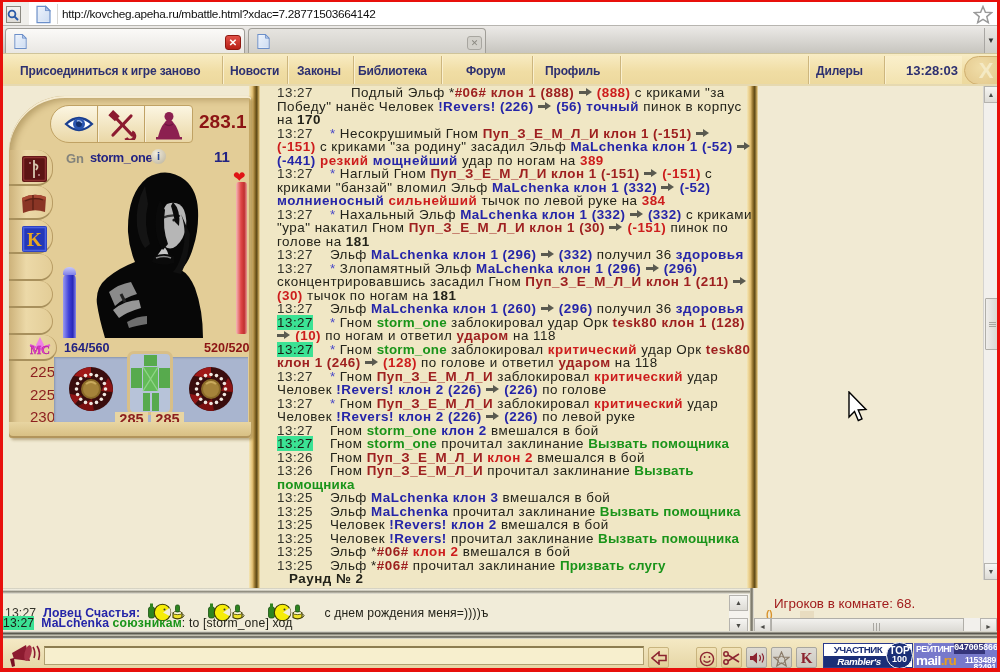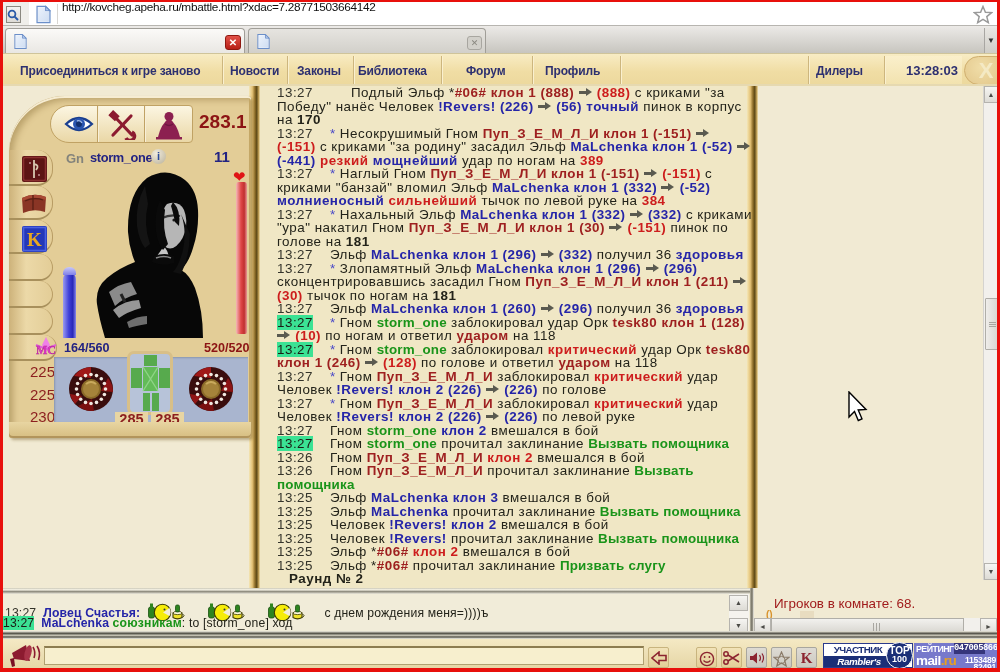--- a/index.html
+++ b/index.html
@@ -5,21 +5,21 @@
 html,body { width:1000px; height:672px; overflow:hidden; background:#fff;
   font-family:"Liberation Sans", sans-serif; }
 #root { position:absolute; left:0; top:0; width:1000px; height:672px; overflow:hidden; }
 .abs { position:absolute; }
 
 #addr { left:0; top:0; width:1000px; height:26px; background:#fff; }
 #addrleft { left:3px; top:2px; width:26px; height:24px; background:#efeeea; }
 #magbtn { left:6px; top:6px; width:15px; height:17px; background:linear-gradient(#f4f3f1,#dddbd6);
   border:1px solid #8a8880; }
 #pageico { left:36px; top:5px; }
-#urltext { left:62px; top:0; font-size:11.8px; color:#101010; letter-spacing:-0.3px; }
+#urltext { left:62px; top:7px; font-size:11.8px; color:#101010; letter-spacing:-0.3px; }
 #addrline { left:0px; top:25px; width:1000px; height:1px; background:#b7b5b0; }
 #tabbar { left:0; top:26px; width:1000px; height:27px; background:linear-gradient(#eceae7,#c7c5bf); }
 .tab { position:absolute; top:28px; height:25px; border:1px solid #a09e98; border-bottom:none;
   border-radius:4px 4px 0 0; }
 #tab1 { left:5px; width:240px; background:linear-gradient(#fbfaf8,#e9e7e3); }
 #tab2 { left:248px; width:238px; background:linear-gradient(#e6e4e0,#d2d0ca); }
 .tabtxt { position:absolute; top:20px; font-size:11px; color:#141414;margin-top:25px; }
 #clx1 { position:absolute; left:219px; top:6px; width:16px; height:15px; background:linear-gradient(#e25148,#b71f16);
   border:1px solid #8e1810; border-radius:3px; color:#fff; font-size:10px; font-weight:bold; text-align:center; line-height:13px; }
 #clx2 { position:absolute; left:218px; top:7px; width:15px; height:14px; background:#d2d0ca;
@@ -338,21 +338,21 @@
           <span style="position:absolute;left:13px;top:6px"><svg width="25" height="26" viewBox="0 0 25 26">
               <rect width="25" height="26" rx="2" fill="#2438b8"></rect>
               <rect x="1.5" y="1.5" width="22" height="23" fill="none" stroke="#4a62e0" stroke-width="1.6"></rect>
               <text x="12.5" y="20" font-family="Liberation Serif" font-size="19" font-weight="bold" fill="#e8a820" text-anchor="middle">K</text>
             </svg></span>
         </div>
       <div class="bump" style="top:104px; height:27px"></div>
       <div class="bump" style="top:131px; height:27px"></div>
       <div class="bump" style="top:158px; height:27px"></div>
       <div class="bump" style="top:185px; height:26px; width:48px; border-radius:0 20px 20px 0">
-          <span style="position:absolute;left:24px;top:2px"><svg width="26" height="24" viewBox="0 0 26 24">
+          <span style="position:absolute;left:18px;top:2px"><svg width="26" height="24" viewBox="0 0 26 24">
               <path d="M13 0 L17 8 L13 16 L9 8 Z" fill="#f080e8"></path>
               <path d="M3 8 L13 12 L23 8" stroke="#e060d8" stroke-width="2" fill="none"></path>
               <text x="13" y="17" font-family="Liberation Serif" font-size="12" font-weight="bold" fill="#e23cc8" text-anchor="middle" stroke="#b02098" stroke-width="0.4">MC</text>
             </svg></span>
         </div>
     </div>
     <span class="armnum" style="left:30px;top:277px">225</span>
     <span class="armnum" style="left:30px;top:300px">225</span>
     <span class="armnum" style="left:30px;top:322px">230</span>
     <div class="abs" id="equip"></div>

